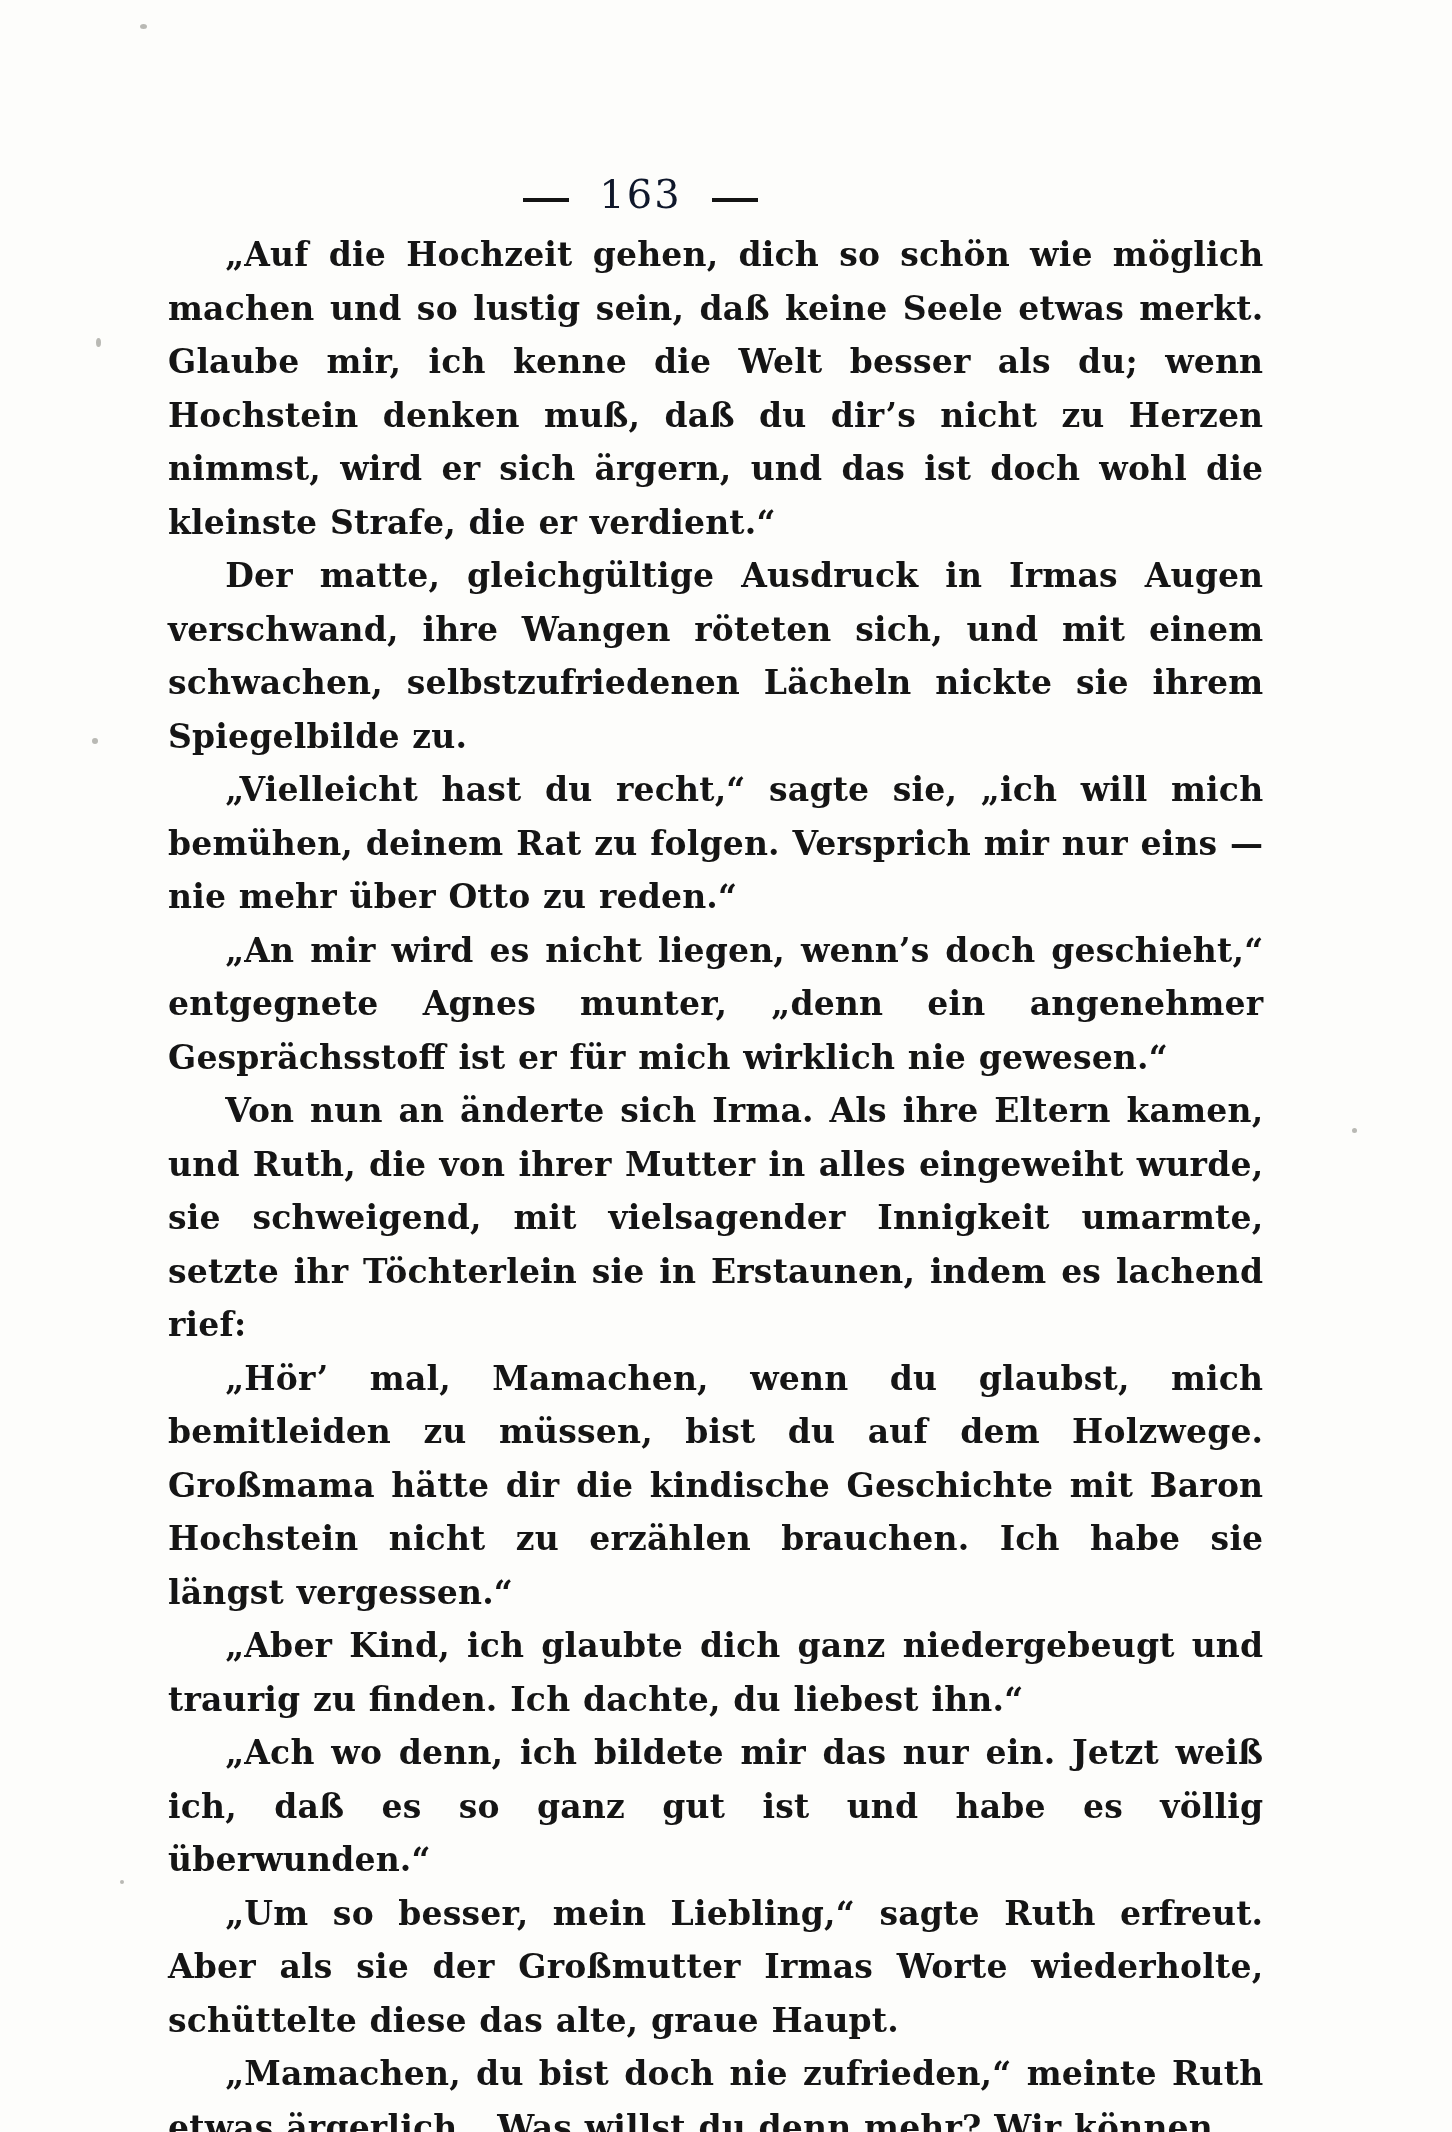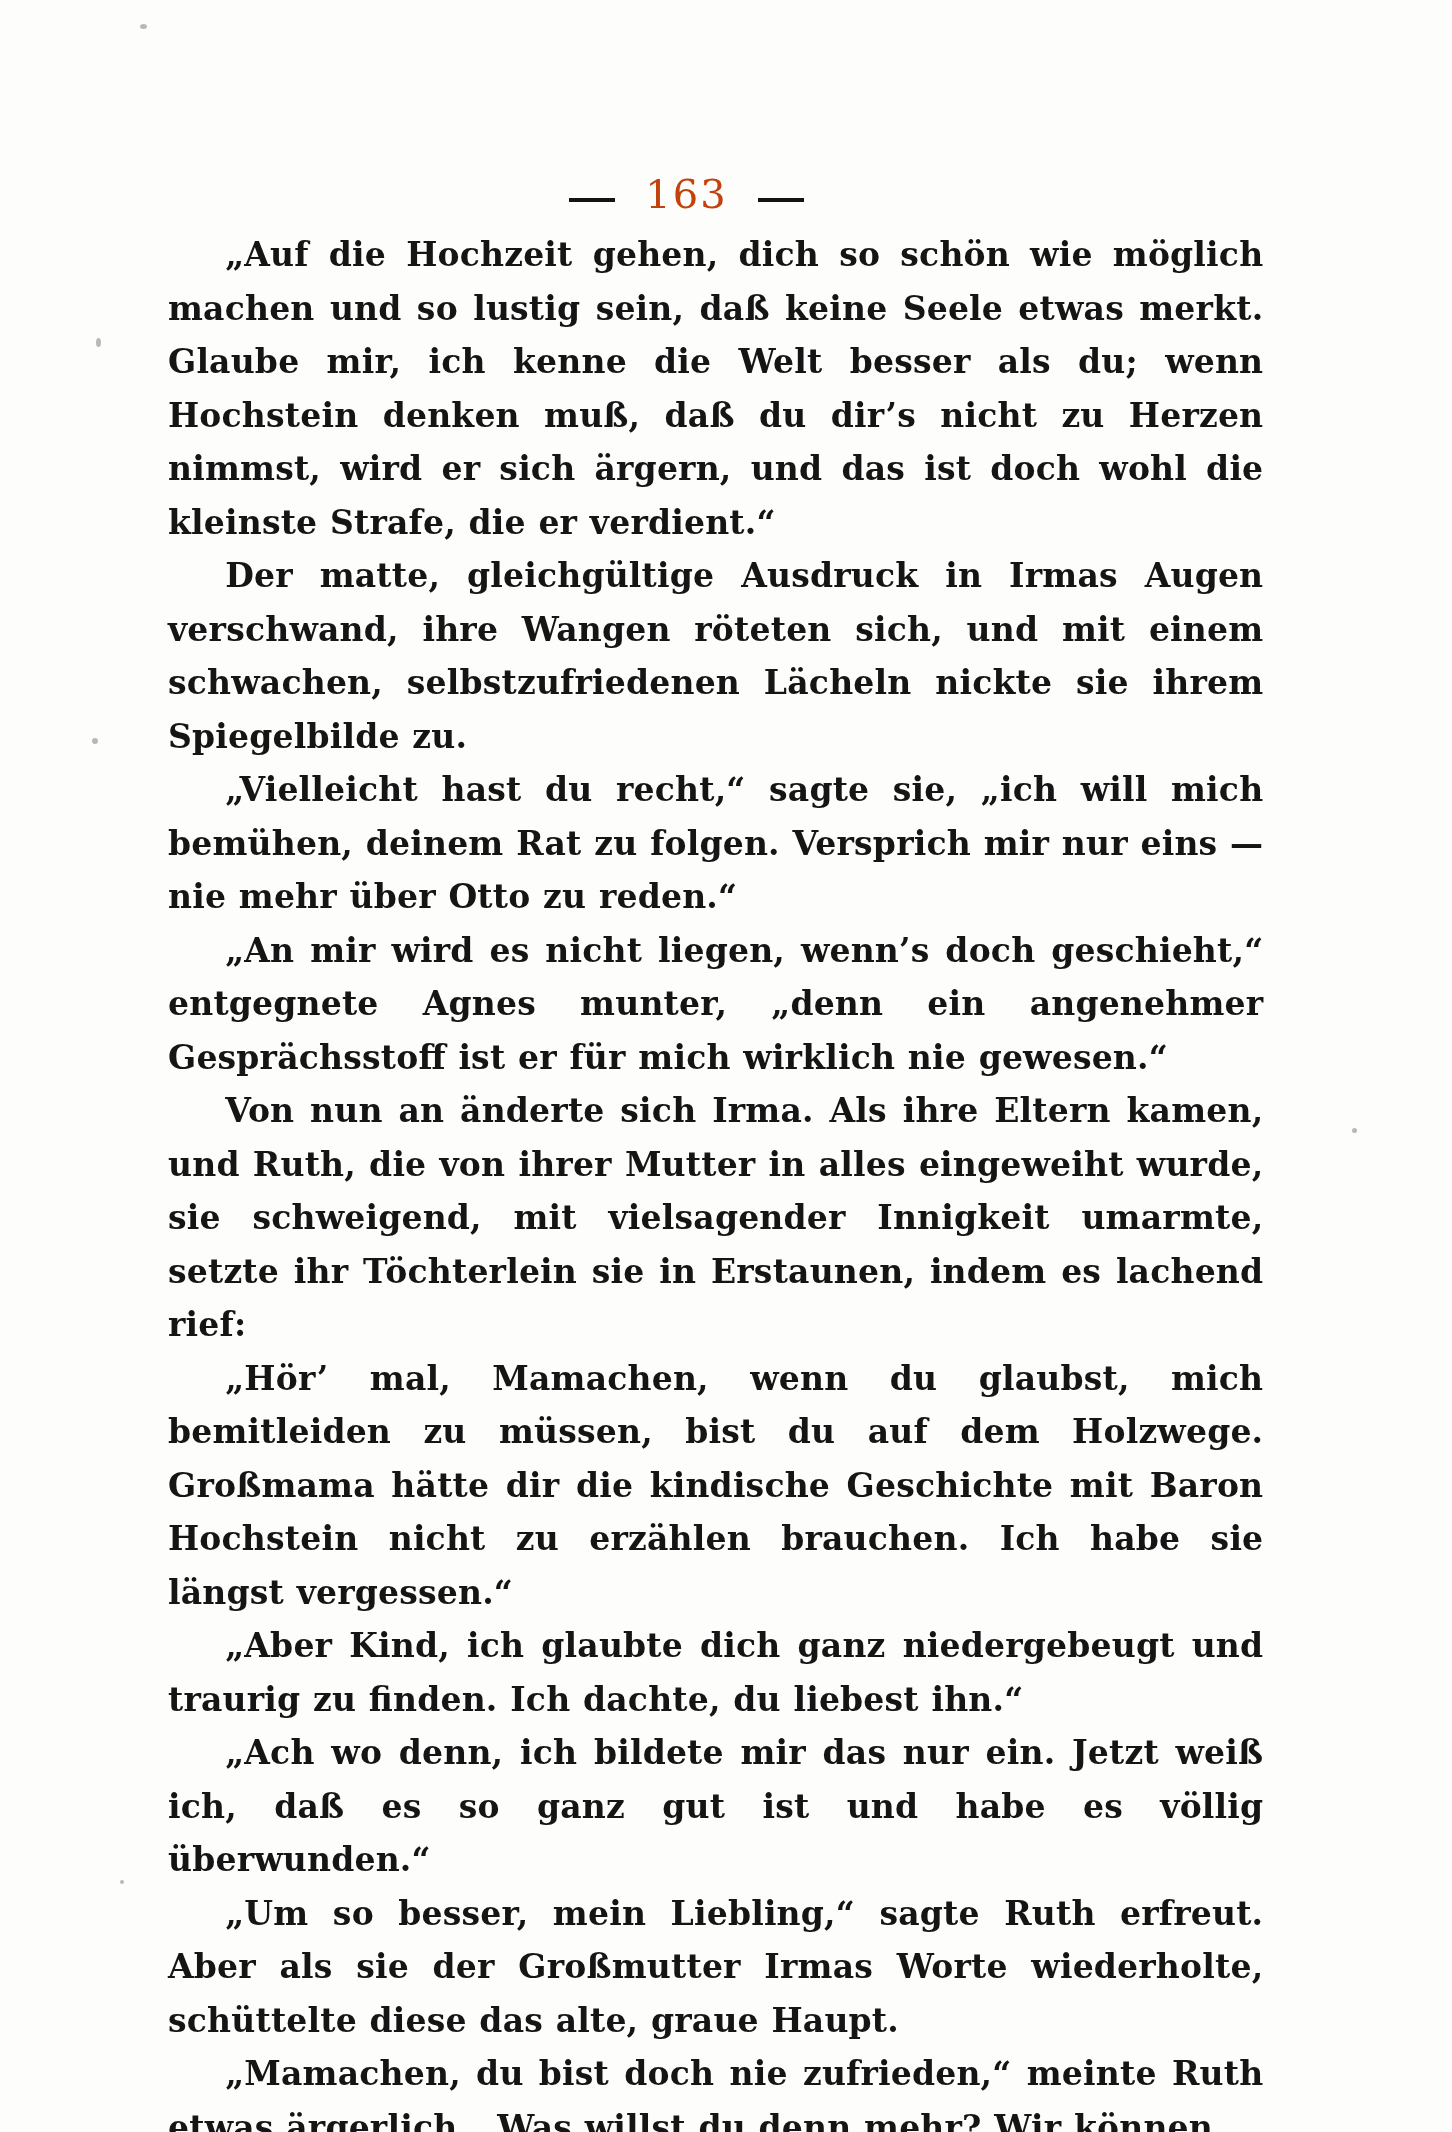--- a/index.html
+++ b/index.html
@@ -23,23 +23,22 @@
     overflow: hidden;
   }
   .page-number-line {
     position: absolute;
     top: 128px;
     left: 0;
     width: 1226px;
     text-align: center;
     font-size: 37px;
     letter-spacing: 2px;
-    color: #c2410c;
+    color: #0f172a;
     white-space: pre;
-    padding-left: 46px;
   }
   .page-number-line .dash {
     display: inline-block;
     width: 46px;
     vertical-align: 6px;
     border-bottom: 4px solid #141414;
     height: 0;
   }
   .page-number-line .num {
     display: inline-block;

